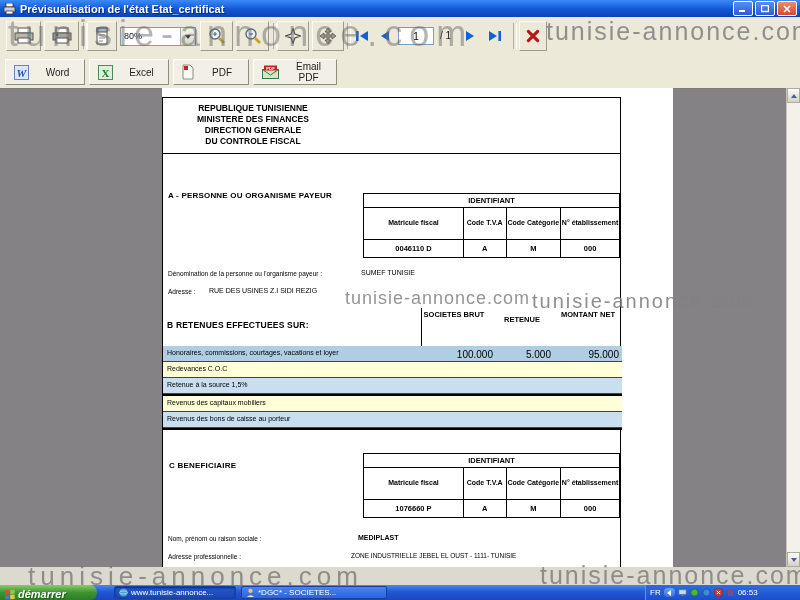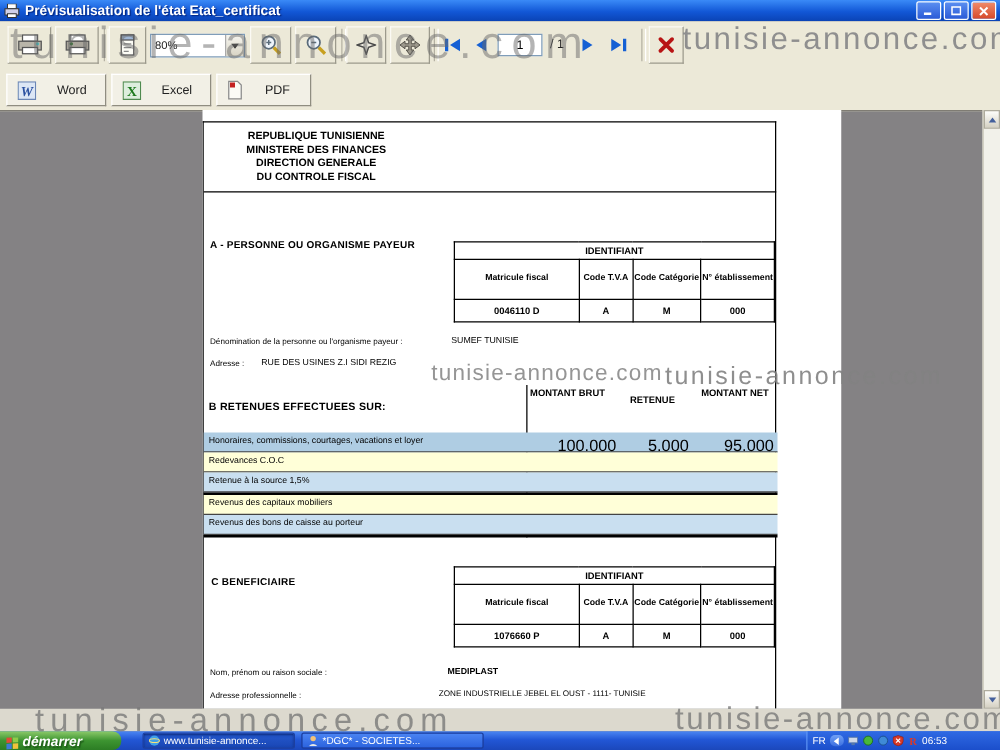--- a/index.html
+++ b/index.html
@@ -64,21 +64,21 @@
   .idt .t{font-size:7.5px;font-weight:bold;height:13px;}
   .idt .h{font-size:7px;font-weight:bold;height:31px;line-height:8.5px;}
   .idt .v{font-size:7.5px;font-weight:bold;height:17px;}
 
   .flabel{font-size:6.5px;}
   .fvalue{font-size:7px;}
 
   .bh{position:absolute;top:212px;font-size:7.5px;font-weight:bold;text-align:center;line-height:9px;}
   .brow{position:absolute;left:0;width:459px;height:16px;border-bottom:1px solid #444;box-sizing:border-box;}
   .brow .bl{position:absolute;left:4px;top:3px;font-size:7px;white-space:nowrap;}
-  .brow .bv{position:absolute;top:3px;font-size:13px;text-align:right;}
+  .brow .bv{position:absolute;top:3px;font-size:10px;text-align:right;}
   .rowblue{background:#afcde3;}
   .rowblue2{background:#c9dff0;}
   .rowyellow{background:#ffffd8;}
   .bdiv{position:absolute;left:258px;top:210px;height:122px;border-left:1px solid #000;}
   .bbottom{position:absolute;left:0;top:330px;width:459px;border-top:2px solid #000;}
   .bsep{position:absolute;left:0;top:296px;width:459px;border-top:2px solid #000;}
 
   
   .sb{position:absolute;left:786px;top:88px;width:14px;height:479px;background:#f2f1ea;
     border-left:1px solid #c9c6b8;box-sizing:border-box;}
@@ -256,20 +256,29 @@
         <text x="7.5" y="11.5" font-size="11" font-weight="bold" fill="#1e7a1e" text-anchor="middle" font-family="Liberation Serif, serif">X</text>
       </svg>
       <span class="lbl">Excel</span>
     </div>
     <div class="exbtn" style="left:173px;width:76px;">
       <svg width="12" height="16" viewBox="0 0 12 16">
         <path d="M1 1 H8 L11 4 V15 H1 Z" fill="#fbfbf6" stroke="#8a8a8a"></path>
         <rect x="2" y="2" width="4" height="4" fill="#c42222"></rect>
       </svg>
       <span class="lbl">PDF</span>
+    </div>
+    <div class="exbtn" style="left:253px;width:84px;">
+      <svg width="17" height="14" viewBox="0 0 17 14">
+        <rect x="0.5" y="4.5" width="16" height="9" fill="#cfe6c8" stroke="#3a7a3a"></rect>
+        <path d="M0.5 4.5 L8.5 10 L16.5 4.5" fill="none" stroke="#3a7a3a"></path>
+        <rect x="2" y="0.5" width="13" height="5" fill="#c42222"></rect>
+        <text x="8.5" y="4.6" font-size="4.2" font-weight="bold" fill="#fff" text-anchor="middle" font-family="Liberation Sans, sans-serif">PDF</text>
+      </svg>
+      <span class="lbl">Email PDF</span>
     </div>
   </div>
 
   <div class="page">
     <div class="frame">
 
       <div class="abs hl">
         <div>REPUBLIQUE TUNISIENNE</div>
         <div>MINISTERE DES FINANCES</div>
         <div>DIRECTION GENERALE</div>
@@ -296,21 +305,21 @@
           <td class="v">000</td>
         </tr>
       </tbody>
         </table>
       <span class="abs flabel" style="left:5px;top:172px;">Dénomination de la personne ou l'organisme payeur :</span>
       <span class="abs fvalue" style="left:198px;top:171px;">SUMEF TUNISIE</span>
       <span class="abs flabel" style="left:5px;top:190px;">Adresse :</span>
       <span class="abs fvalue" style="left:46px;top:189px;">RUE DES USINES Z.I SIDI REZIG</span>
 
       <div class="abs seclabel" style="left:4px;top:222px;font-size:8.5px;">B  RETENUES EFFECTUEES SUR:</div>
-      <div class="bh" style="left:258px;width:66px;">MONTANT BRUT</div>
+      <div class="bh" style="left:258px;width:66px;">SOCIETES BRUT</div>
       <div class="bh" style="left:330px;width:58px;top:217px;">RETENUE</div>
       <div class="bh" style="left:394px;width:62px;">MONTANT NET</div>
       <div class="bdiv"></div>
 
       <div class="brow rowblue" style="top:248px;">
         <span class="bl">Honoraires, commissions, courtages, vacations et loyer</span>
         <span class="bv" style="left:262px;width:68px;">100.000</span>
         <span class="bv" style="left:336px;width:52px;">5.000</span>
         <span class="bv" style="left:394px;width:62px;">95.000</span>
       </div>

